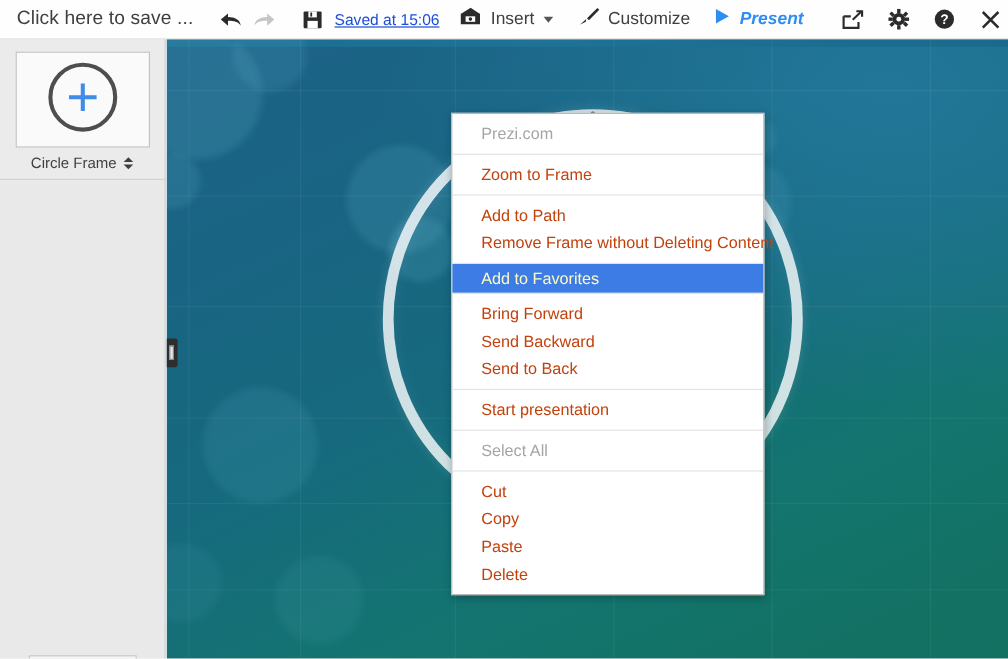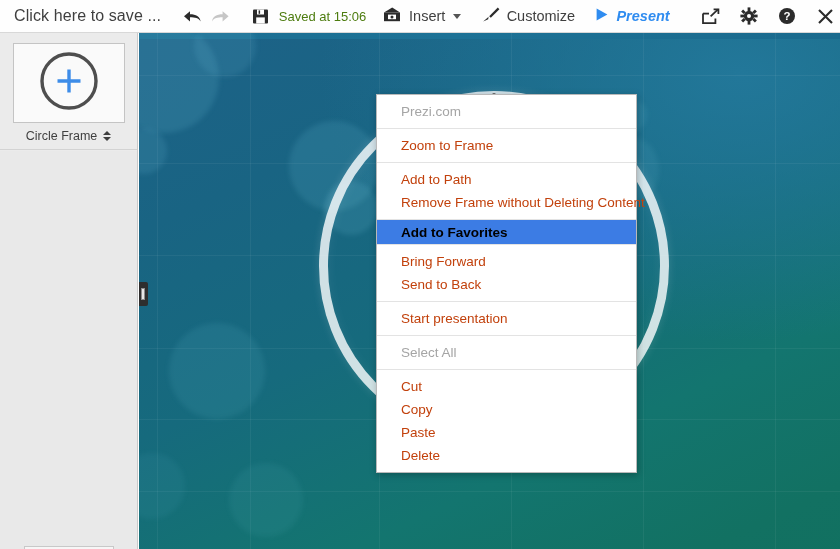--- a/index.html
+++ b/index.html
@@ -37,22 +37,23 @@
   .tb-icon {
     display: flex; align-items: center; justify-content: center;
     height: 33px;
     cursor: pointer;
     user-select: none;
   }
   .tb-icon svg { display: block; }
   .tb-gap { width: 10px; height: 1px; }
   .tb-saved {
     font-size: 13px;
-    color: #4d7c0f;
+    color: #1d4ed8;
     white-space: nowrap;
+    text-decoration: underline;
   }
   .tb-btn {
     display: flex; align-items: center;
     height: 33px;
     cursor: pointer;
     gap: 7px;
     white-space: nowrap;
   }
   .tb-btn-label {
     font-size: 14.5px;
@@ -219,22 +220,22 @@
     padding: 0 0 0 24px;
     font-size: 13.5px;
     color: #c2410c;
     white-space: nowrap;
     cursor: pointer;
   }
   .ctx-sec { padding: 5px 0 5px 0; }
   .ctx-item.disabled { color: #a5a5a5; cursor: default; }
   .ctx-item.selected {
     background: #3c7ce4;
-    color: #000000;
-    font-weight: bold;
+    color: #fef9c3;
+    font-weight: normal;
   }
   .ctx-sec.sel-sec { padding: 0; }
   .ctx-sec.sel-sec .ctx-item.selected { height: 24px; }
 </style>
 </head>
 <body>
 
 <div id="app">
 
   <div id="toolbar">
@@ -441,20 +442,21 @@
         <div class="ctx-item">Add to Path</div>
         <div class="ctx-item">Remove Frame without Deleting Content</div>
       </div>
 
       <div class="ctx-sec sel-sec">
         <div class="ctx-item selected">Add to Favorites</div>
       </div>
 
       <div class="ctx-sec">
         <div class="ctx-item">Bring Forward</div>
+        <div class="ctx-item">Send Backward</div>
         <div class="ctx-item">Send to Back</div>
       </div>
 
       <div class="ctx-sec">
         <div class="ctx-item">Start presentation</div>
       </div>
 
       <div class="ctx-sec">
         <div class="ctx-item disabled">Select All</div>
       </div>

